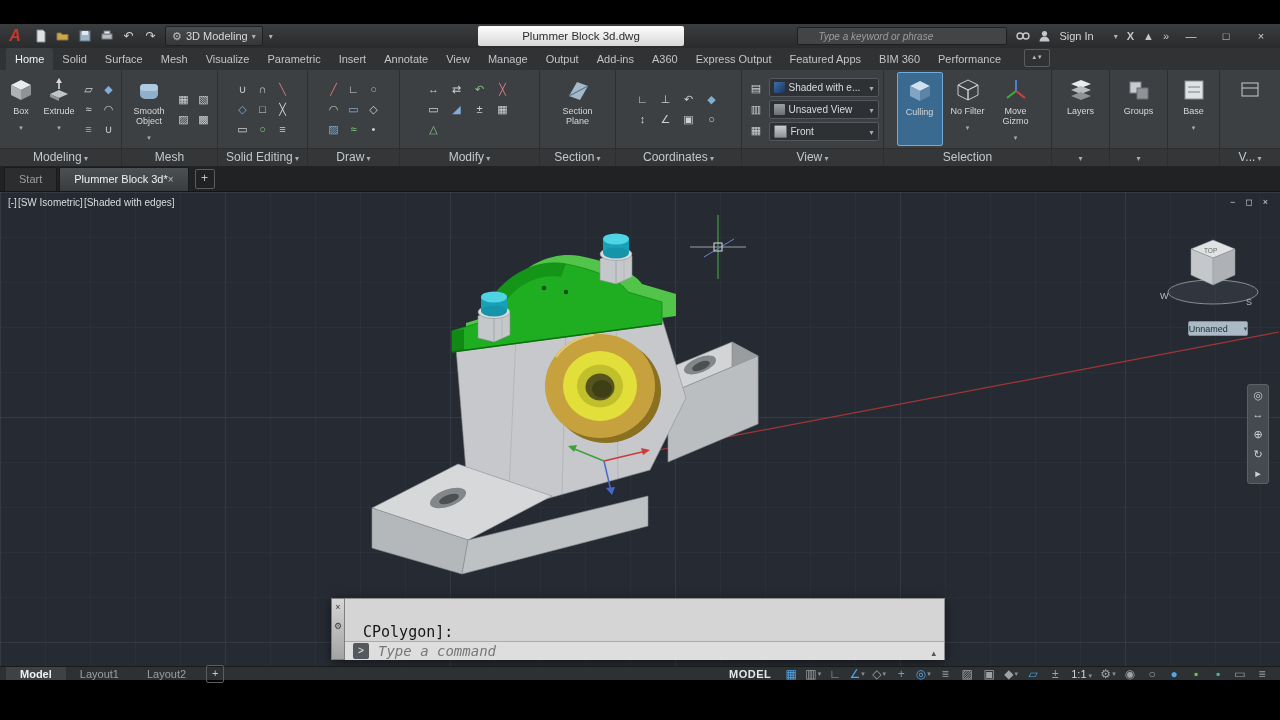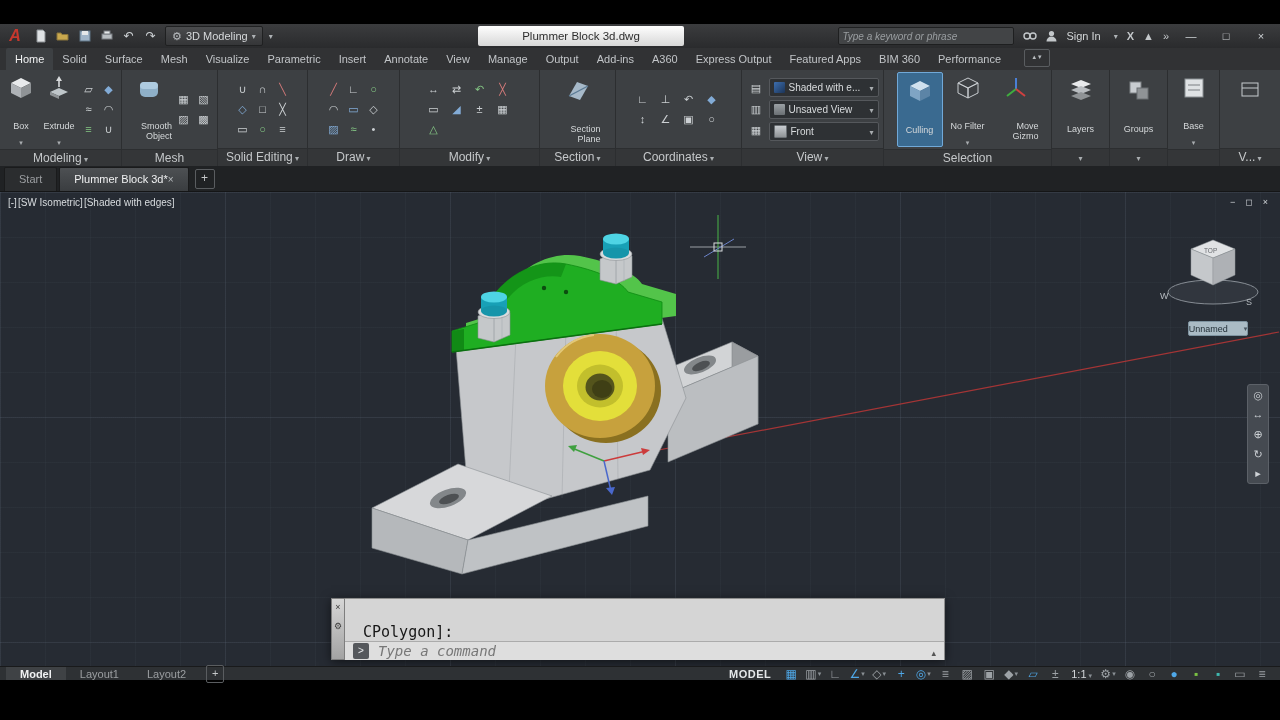--- a/index.html
+++ b/index.html
@@ -13,42 +13,42 @@
   
   .titlebar{top:24px;left:0;width:1280px;height:24px;background:linear-gradient(#3b3c3e,#2a2b2d);display:flex;align-items:center;padding:0 4px;box-sizing:border-box;gap:6px}
   .applogo{width:22px;height:18px;color:#c6382e;font-weight:bold;font-size:16px;line-height:18px;text-align:center;font-style:italic}
   .qat{display:flex;align-items:center;gap:5px}
   .qat .qbtn{width:17px;height:17px;display:flex;align-items:center;justify-content:center;color:#cfd3d6;font-size:12px}
   .ws-combo{display:flex;align-items:center;gap:4px;background:linear-gradient(#4a4b4d,#353638);border:1px solid #1f2021;border-radius:2px;height:18px;padding:0 6px;color:#d6d9db;font-size:11px}
   .ws-combo .gear{color:#b9bdc0;font-size:11px}
   .caret{font-size:8px;color:#aeb2b5}
   .doc-title{position:absolute;left:478px;top:2px;width:206px;height:20px;background:linear-gradient(#fefefe,#d7d7d7);border-radius:2px;color:#2e2e2e;font-size:11.5px;display:flex;align-items:center;justify-content:center}
   .tb-right{position:absolute;right:6px;top:0;height:24px;display:flex;align-items:center;gap:9px}
-  .searchbox{width:168px;height:16px;background:#424446;border:1px solid #1e1f20;border-radius:2px;color:#d0d0d0;font-size:10px;padding:0 3px;font-style:italic}
+  .searchbox{width:168px;height:16px;background:#424446;border:1px solid #1e1f20;border-radius:2px;color:#d0d0d0;font-size:10px;padding:0 20px;font-style:italic}
   .searchbox::placeholder{color:#9a9ea1;font-style:italic}
   .tbicon{color:#c3c7ca;font-size:11px;display:flex;align-items:center}
-  .signin{display:flex;align-items:center;gap:13px;color:#d2d5d7;font-size:11px}
+  .signin{display:flex;align-items:center;gap:20px;color:#d2d5d7;font-size:11px}
   .winbtn{width:26px;text-align:center;color:#cfd3d6;font-size:11px}
 
   
   .ribbontabs{top:48px;left:0;width:1280px;height:22px;background:#313234;display:flex;align-items:flex-end;padding-left:6px;box-sizing:border-box}
   .rtab{height:22px;line-height:22px;padding:0 9px;font-size:11px;color:#c2c5c8}
   .rtab.active{background:#3d4043;color:#f2f3f4;border-radius:2px 2px 0 0}
   .rtab-toggle{margin-left:14px;height:16px;width:24px;margin-bottom:3px;border:1px solid #5a5d60;border-radius:2px;color:#b8bcbf;font-size:7px;text-align:center;line-height:14px}
   .rtab-toggle::after{content:"▴ ▾"}
 
   
   .ribbon{top:70px;left:0;width:1280px;height:96px;background:#3d4043;display:flex}
   .panel{display:flex;flex-direction:column;border-right:1px solid #2c2e30;box-sizing:border-box}
   .pbody{height:79px;display:flex;align-items:stretch;justify-content:center;gap:2px;padding:2px 3px;box-sizing:border-box}
   .plabel{height:17px;background:#343638;color:#c5c8ca;font-size:12px;text-align:center;line-height:16px;border-top:1px solid #2c2e30}
   .plabel.pc::after{content:" ▾";font-size:8px;color:#a9adb0}
   .bigbtn{width:46px;display:flex;flex-direction:column;align-items:center;padding-top:3px;border-radius:2px;box-sizing:border-box}
   .bigbtn .bicon{height:29px;display:flex;align-items:center;justify-content:center}
-  .blabel{font-size:9px;color:#d5d8da;text-align:right;line-height:10px;margin-top:20px}
+  .blabel{font-size:9px;color:#d5d8da;text-align:center;line-height:10px;margin-top:2px}
   .bcaret::after{content:"▾";font-size:7px;color:#a9adb0}
   .bigbtn.tool-on{background:#3a6a90;border:1px solid #71a9d8}
   .sgrid{display:grid;gap:1px;align-content:center}
   .g2{grid-template-columns:repeat(2,19px)}
   .g3{grid-template-columns:repeat(3,19px)}
   .g4{grid-template-columns:repeat(4,22px)}
   .si{width:19px;height:19px;font-size:11px;line-height:19px;text-align:center;color:#ccd0d3}
   .si.c-red{color:#d47a7a}.si.c-green{color:#85c785}.si.c-blue{color:#82abd6}
   .vwrap{display:flex;gap:3px;align-items:center}
   .vcol{display:flex;flex-direction:column;justify-content:center;gap:2px}

